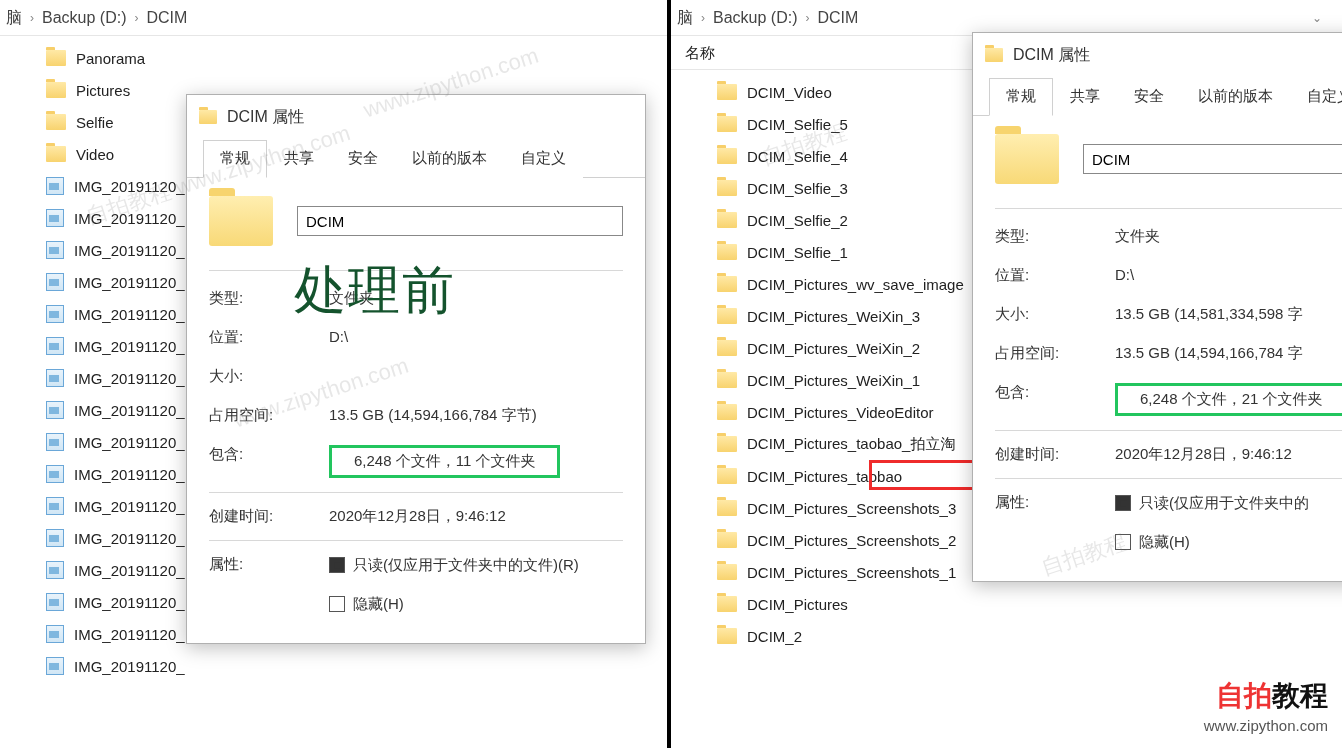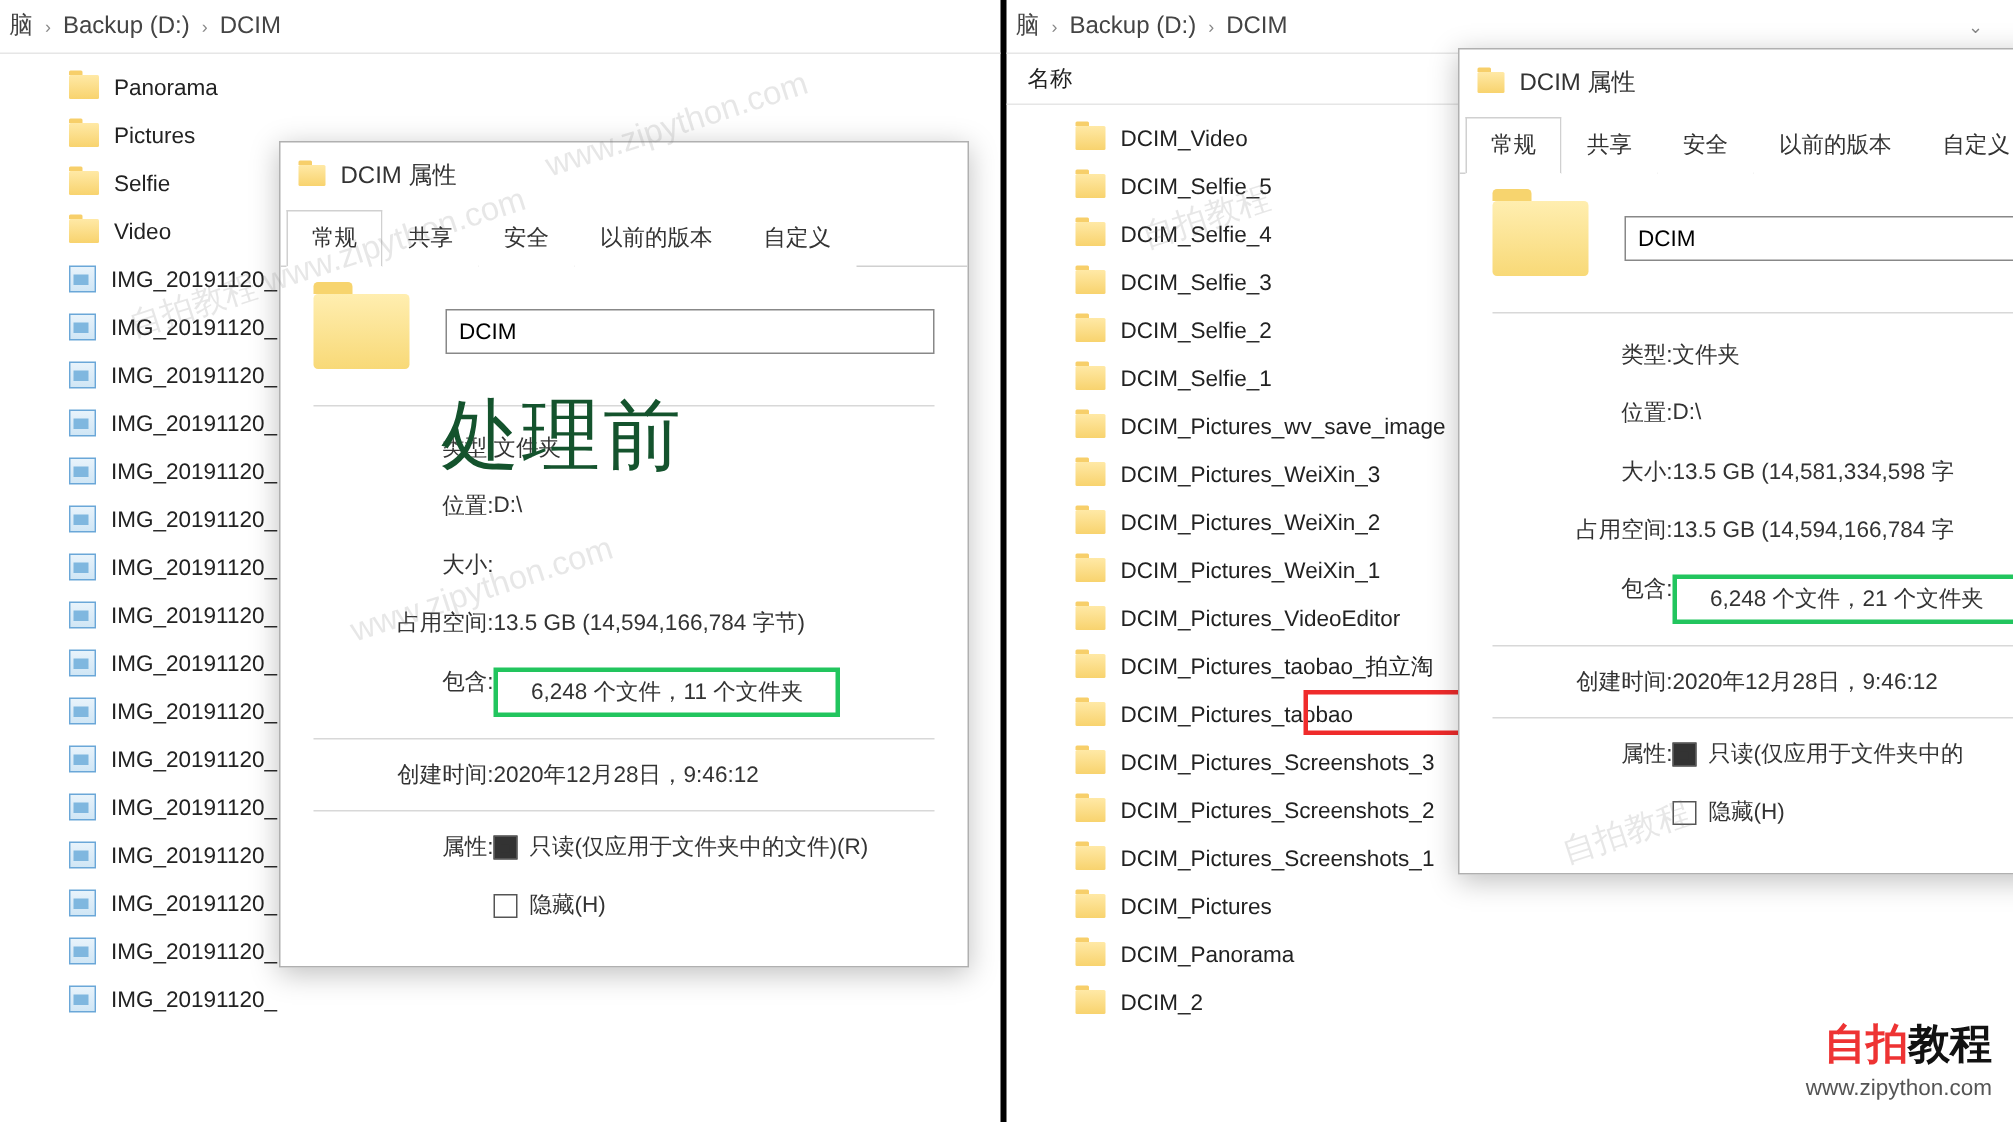--- a/index.html
+++ b/index.html
@@ -122,20 +122,21 @@
     border-bottom:none;
     color:#333;
     position:relative;
     top:1px;
     background:#fff;
     cursor:pointer;
   }
   .tab.active {
     border-color:#d0d0d0;
     border-bottom:1px solid #fff;
+    margin-left:12px;
   }
   .body {
     padding: 18px 22px;
   }
   .name-row {
     display:flex; align-items:center; gap:24px;
     margin-bottom: 24px;
   }
   .big-folder {
     width: 64px; height: 50px;
@@ -155,21 +156,21 @@
     border:1px solid #888;
     padding:0 8px;
     font-size:15px;
     font-family:inherit;
   }
   .kv-group { padding-top: 4px; }
   .kv {
     display:flex;
     padding: 10px 0;
   }
-  .kv .k { width: 120px; flex-shrink:0;text-align:right;}
+  .kv .k { width: 120px; flex-shrink:0;}
   .kv .v { flex:1; }
   .sep { border-top:1px solid #d8d8d8; margin: 4px 0; }
   .redbox {
     border: 3px solid #22c55e;
     padding: 4px 22px;
     display:inline-block;
   }
   .chk {
     display:inline-flex; align-items:center; gap:8px;
   }
@@ -450,24 +451,20 @@
       <div class="row">
         <span class="folder-icon"></span>
         <span>DCIM_Pictures_Screenshots_1</span>
       </div>
       <div class="row">
         <span class="folder-icon"></span>
         <span>DCIM_Pictures</span>
       </div>
       <div class="row">
         <span class="folder-icon"></span>
-        <span>DCIM_Panorama</span>
-      </div>
-      <div class="row">
-        <span class="folder-icon"></span>
         <span>DCIM_2</span>
       </div>
     </div>
 
 
   <div style="position:absolute; left:198px; top:460px; width:112px; height:30px; border:3px solid #ef2b2b; pointer-events:none;"></div>
 
   <div class="dlg" style="left:301px; top:32px; width:460px;">
     <div class="dlg-title">
       <span class="folder-icon"></span>

